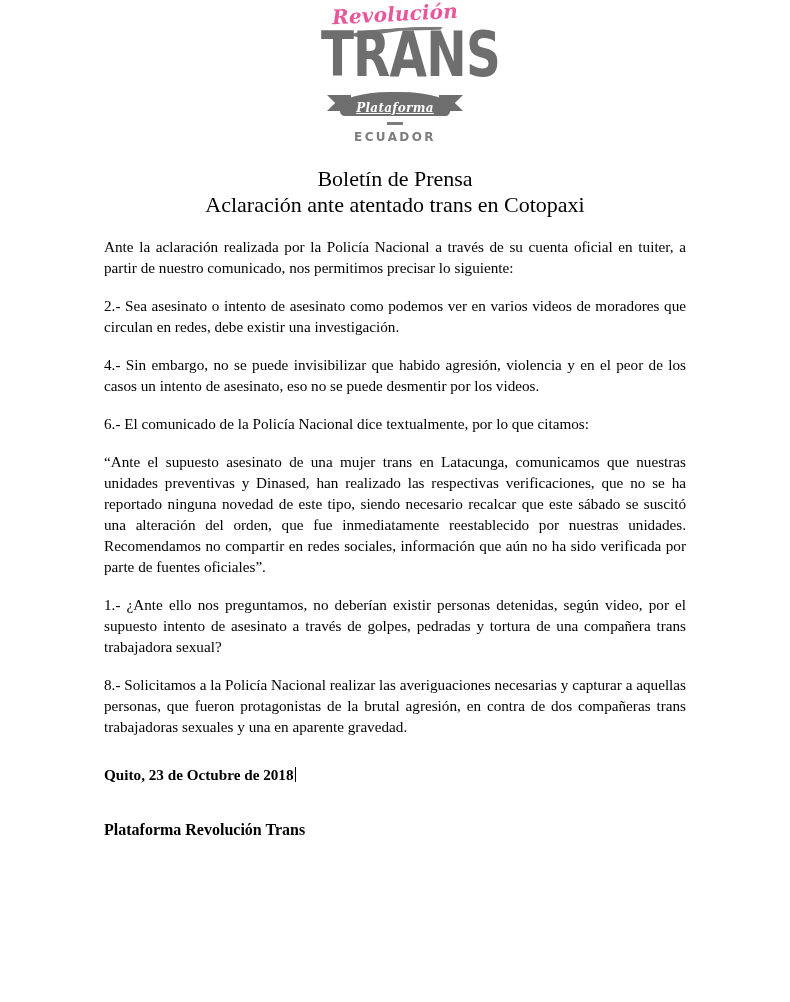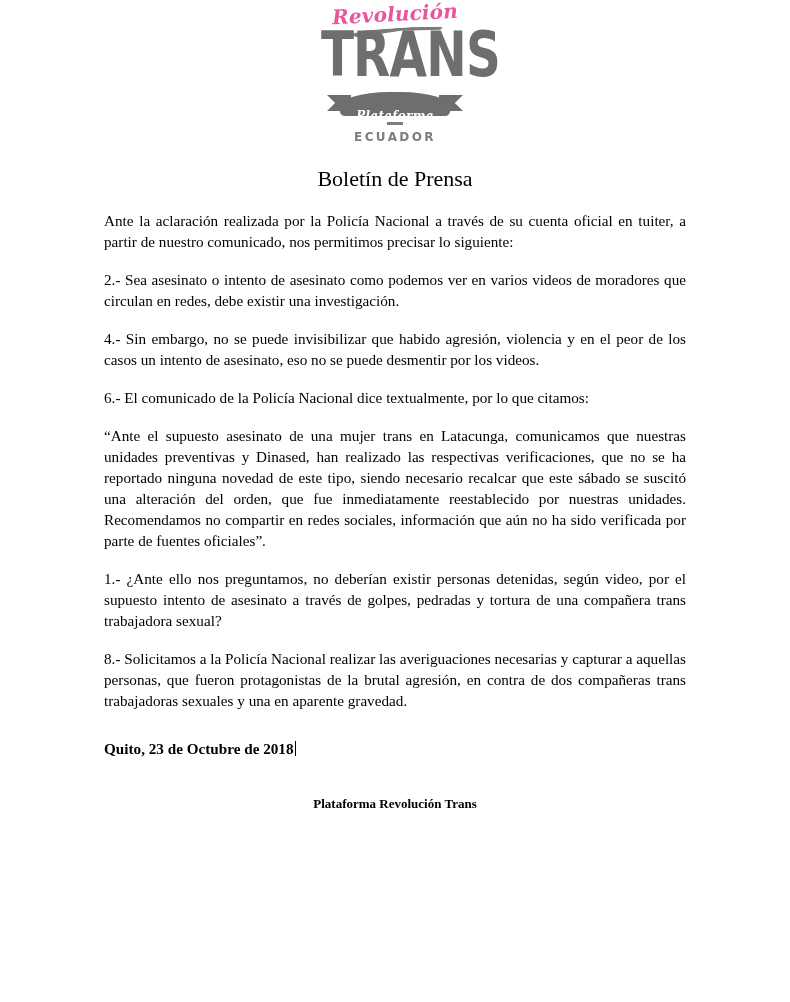--- a/index.html
+++ b/index.html
@@ -94,21 +94,21 @@
     left: 12px;
     top: 0;
     width: 112px;
     height: 24px;
     background: #6e6e6e;
     border-radius: 50% 50% 6px 6px / 70% 70% 10px 10px;
   }
   .ribbon-text {
     position: absolute;
     left: 12px;
-    top: 12px;
+    top: 4px;
     width: 112px;
     height: 24px;
     line-height: 24px;
     text-align: center;
     color: #ffffff;
     font-family: "DejaVu Serif", serif;
     font-style: italic;
     font-weight: bold;
     font-size: 12px;
     letter-spacing: 0.3px;
@@ -171,22 +171,22 @@
   .caret {
     display: inline-block;
     width: 1px;
     height: 15px;
     background: #000;
     vertical-align: -2px;
     margin-left: 1px;
   }
   .signature-org {
     margin: 34px 0 0 0;
-    text-align: center;
-    font-size: 13px;
+    text-align: left;
+    font-size: 16px;
     line-height: 21px;
     font-weight: bold;
   }
 </style>
 </head>
 <body>
 
 <div class="logo-block">
   <div class="logo-inner">
 
@@ -204,20 +204,21 @@
     </div>
 
     <div class="logo-dash"></div>
 
     <div class="logo-ecuador">ECUADOR</div>
   </div>
 </div>
 
 <h1 class="doc-title">
   <span class="line">Boletín de Prensa</span>
+  <span class="line">Aclaración ante atentado trans en Cotopaxi</span>
 </h1>
 
 <div class="doc-body">
 
   <p class="para">Ante la aclaración realizada por la Policía Nacional a través de su cuenta oficial en tuiter, a partir de nuestro comunicado, nos permitimos precisar lo siguiente:</p>
   <p class="para">2.- Sea asesinato o intento de asesinato como podemos ver en varios videos de moradores que circulan en redes, debe existir una investigación.</p>
   <p class="para">4.- Sin embargo, no se puede invisibilizar que habido agresión, violencia y en el peor de los casos un intento de asesinato, eso no se puede desmentir por los videos.</p>
   <p class="para">6.- El comunicado de la Policía Nacional dice textualmente, por lo que citamos:</p>
   <p class="para">“Ante el supuesto asesinato de una mujer trans en Latacunga, comunicamos que nuestras unidades preventivas y Dinased, han realizado las respectivas verificaciones, que no se ha reportado ninguna novedad de este tipo, siendo necesario recalcar que este sábado se suscitó una alteración del orden, que fue inmediatamente reestablecido por nuestras unidades. Recomendamos no compartir en redes sociales, información que aún no ha sido verificada por parte de fuentes oficiales”.</p>
   <p class="para">1.- ¿Ante ello nos preguntamos, no deberían existir personas detenidas, según video, por el supuesto intento de asesinato a través de golpes, pedradas y tortura de una compañera trans trabajadora sexual?</p>

